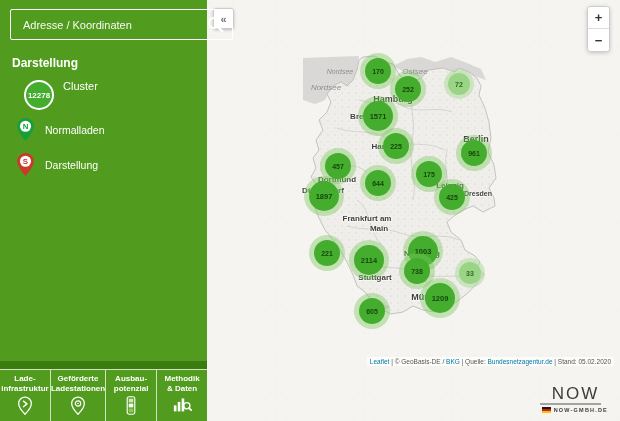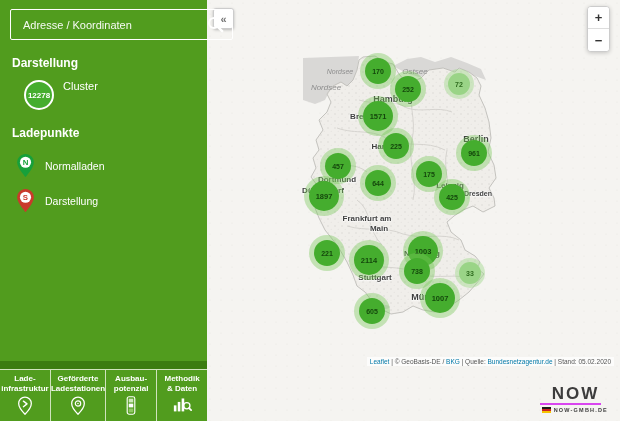--- a/index.html
+++ b/index.html
@@ -42,21 +42,21 @@
 
   .collapse-btn{position:absolute;left:6px;top:8px;width:21px;height:21px;background:#fff;border:1px solid #ccc;border-radius:3px;box-shadow:0 1px 3px rgba(0,0,0,.25);color:#737373;font-size:11px;font-weight:bold;display:flex;align-items:center;justify-content:center;cursor:pointer;z-index:20;}
   .zoom-ctrl{position:absolute;right:10px;top:6px;width:23px;background:#fff;border:1px solid #ccc;border-radius:4px;box-shadow:0 1px 4px rgba(0,0,0,.2);overflow:hidden;z-index:20;}
   .zoom-btn{width:100%;height:22px;display:flex;align-items:center;justify-content:center;color:#333;font-size:13px;font-weight:bold;cursor:pointer;background:#fff;border:none;}
   .zoom-btn:first-child{border-bottom:1px solid #ddd;}
 
   .attribution{position:absolute;right:6px;top:357px;font-size:6.5px;color:#555;background:rgba(255,255,255,.7);padding:1px 3px;z-index:15;white-space:nowrap;}
   .attr-link{color:var(--link-blue);cursor:pointer;}
 
   .now-logo{position:absolute;right:12px;bottom:8px;z-index:15;text-align:left;cursor:pointer;}
-  .now-text{display:inline-block;color:#3c3c3c;font-size:17px;font-weight:bold;letter-spacing:2px;line-height:16px;border-bottom:2px solid #d946ef;padding:0 2px 1px 12px;}
+  .now-text{display:inline-block;color:#3c3c3c;font-size:17px;font-weight:normal;letter-spacing:2px;line-height:16px;border-bottom:2px solid #a3a3a3;padding:0 2px 1px 12px;}
   .now-sub{display:flex;align-items:center;gap:3px;margin-top:2px;padding-left:2px;}
   .flag{width:9px;height:6px;background:linear-gradient(#1a1a1a 33%,#cc2222 33% 66%,#f5c400 66%);}
   .now-sub span.url{font-size:5.5px;font-weight:bold;letter-spacing:1.2px;color:#3c3c3c;}
 </style>
 </head>
 <body>
 
 <div class="app">
 
   <aside class="sidebar">
@@ -73,21 +73,20 @@
     </div>
 
     <div style="height:42px"></div>
     <h2 class="side-heading">Darstellung</h2>
 
     <div class="cluster-row">
       <span class="cluster-badge">12278</span>
       <span class="cluster-label">Cluster</span>
     </div>
 
-    <h2 class="side-heading">Ladepunkte</h2>
 
     <div class="legend-row">
       <svg width="19" height="25" viewBox="0 0 20 27">
         <path d="M10,1 C5,1 1,5 1,10 C1,16 10,26 10,26 C10,26 19,16 19,10 C19,5 15,1 10,1 Z" fill="var(--normal-pin-green)"></path>
         <circle cx="10" cy="10" r="6" fill="#fff"></circle>
         <text x="10" y="13" text-anchor="middle" font-size="8.5" font-weight="bold" fill="var(--normal-pin-green)">N</text>
       </svg>
       <span class="legend-label">Normalladen</span>
     </div>
 
@@ -222,21 +221,21 @@
         <div class="cluster m" style="left: 131px; top: 166px;">457</div>
         <div class="cluster m" style="left: 222px; top: 174px;">175</div>
         <div class="cluster m" style="left: 171px; top: 183px;">644</div>
         <div class="cluster l" style="left: 117px; top: 196px;">1897</div>
         <div class="cluster m" style="left: 245px; top: 197px;">425</div>
         <div class="cluster l" style="left: 216px; top: 251px;">1003</div>
         <div class="cluster m" style="left: 120px; top: 253px;">221</div>
         <div class="cluster l" style="left: 162px; top: 260px;">2114</div>
         <div class="cluster m" style="left: 210px; top: 271px;">738</div>
         <div class="cluster s" style="left: 263px; top: 273px;">33</div>
-        <div class="cluster l" style="left: 233px; top: 298px;">1007</div>
+        <div class="cluster l" style="left: 233px; top: 298px;">1209</div>
         <div class="cluster m" style="left: 165px; top: 311px;">605</div>
       </div>
 
     <div class="attribution"><span class="attr-link">Leaflet</span><span> | © GeoBasis-DE / </span><span class="attr-link">BKG</span><span> | Quelle: </span><span class="attr-link">Bundesnetzagentur.de</span><span> | Stand: 05.02.2020</span></div>
 
     <div class="now-logo">
       <span class="now-text">NOW</span>
       <div class="now-sub">
         <span class="flag"></span>
         <span class="url">NOW-GMBH.DE</span>

